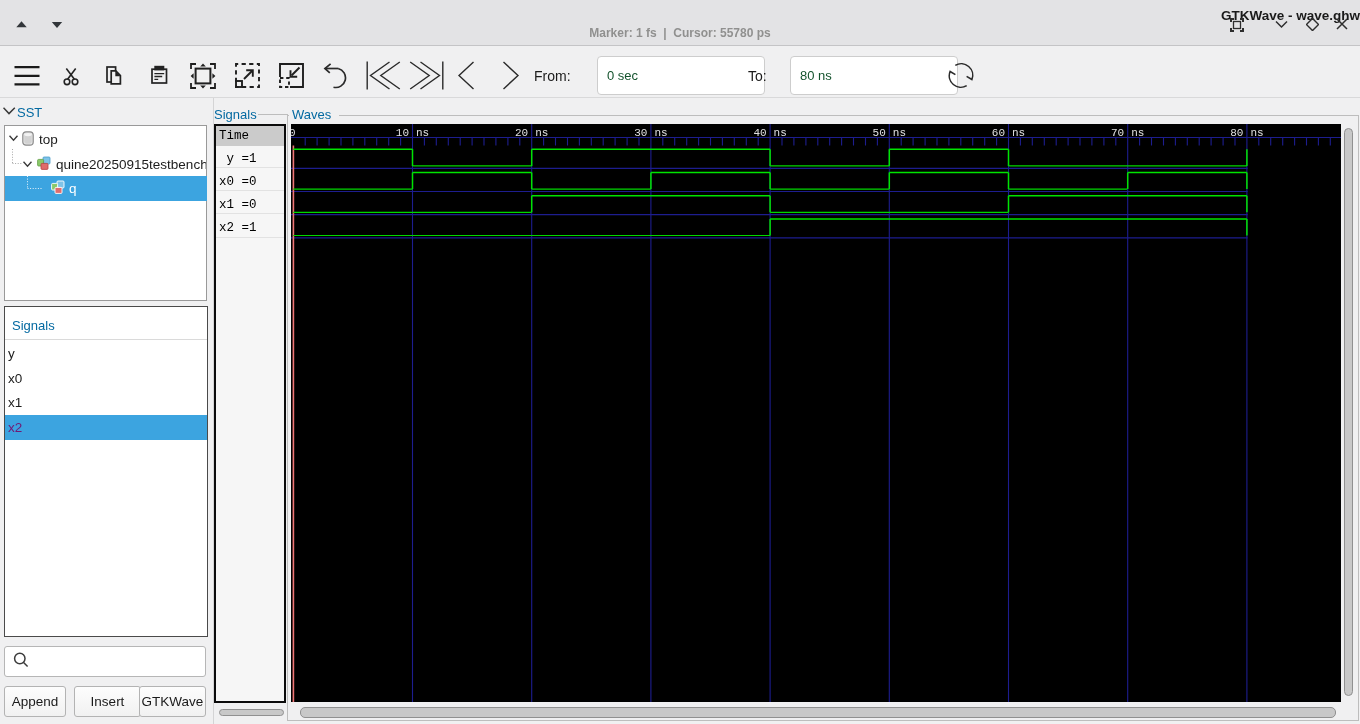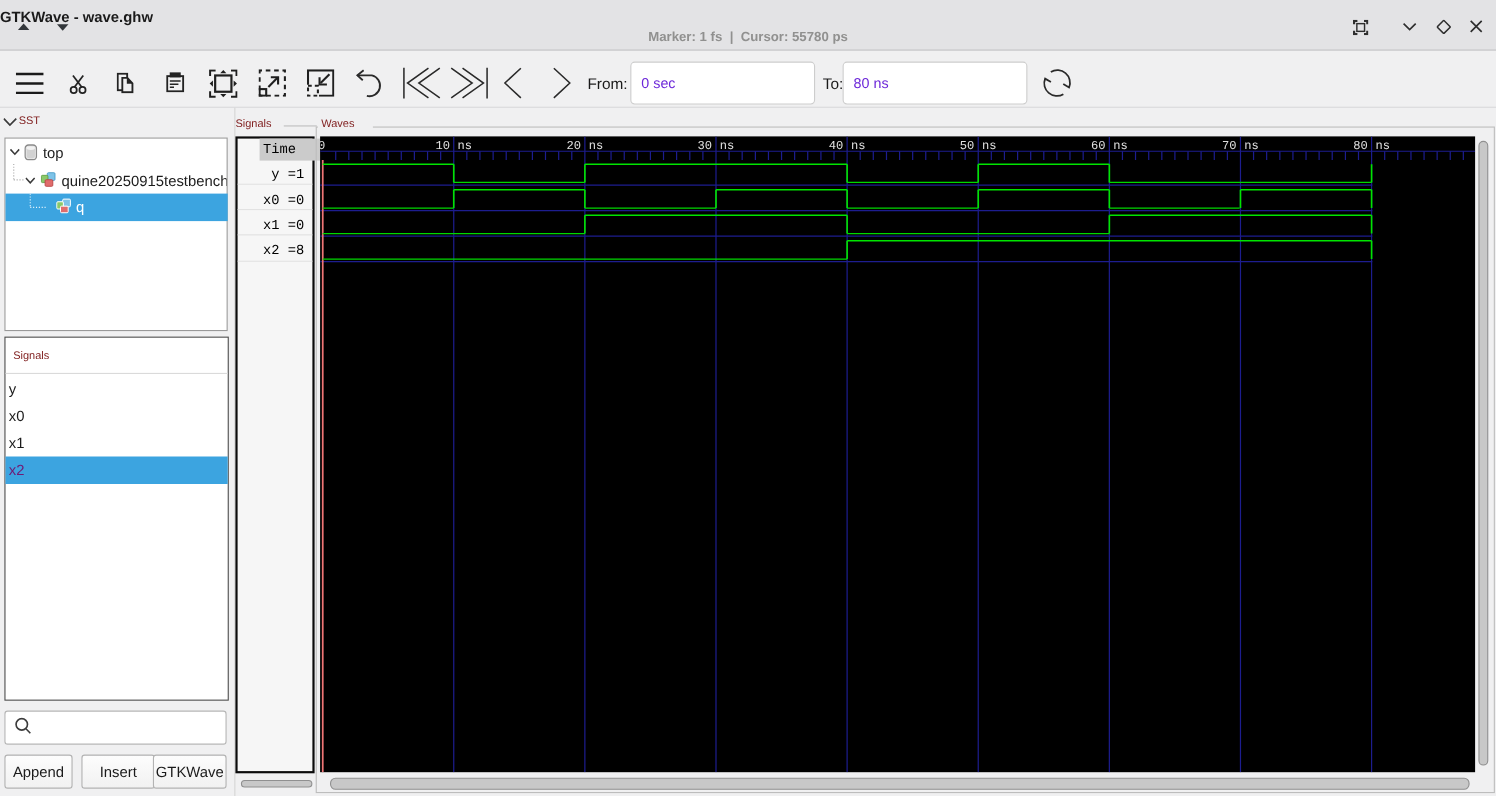--- a/index.html
+++ b/index.html
@@ -2,36 +2,36 @@
 <html><head>
 <meta charset="utf-8">
 <style>
 * { margin:0; padding:0; box-sizing:border-box; }
 html,body { width:1360px; height:724px; overflow:hidden; }
 body { font-family:"Liberation Sans",sans-serif; position:relative; background:#f0f0f1; color:#1a1a1a; }
 .abs { position:absolute; }
 svg { display:block; }
 
 #titlebar { left:0; top:0; width:1360px; height:46px; background:#e3e3e5; border-bottom:1px solid #c4c4c6; }
-#title { left:0; top:8px; width:1360px; text-align:left; font-size:13.5px; font-weight:bold; color:#1a1a1a; }
+#title { left:0; top:8px; width:1360px; text-align:right; font-size:13.5px; font-weight:bold; color:#1a1a1a;padding-left:32px; }
 #subtitle { left:0; top:26px; width:1360px; text-align:center; font-size:12px; color:#90908f;font-weight:bold; }
 
-.entry { background:#ffffff; border:1px solid #cdcdcd; border-radius:4px; font-size:13px; color:#6d28d9; }
+.entry { background:#ffffff; border:1px solid #cdcdcd; border-radius:4px; font-size:13px; color:#14532d;margin-left:24px; }
 
 #divider1 { left:0; top:97px; width:1360px; height:1px; background:#d9d9da; }
 #panesplit { left:213px; top:98px; width:1px; height:626px; background:#d4d4d5; }
-.paneheader { font-size:10px; color:#7f1d1d; }
+.paneheader { font-size:13px; color:#0369a1; }
 #sstbox { left:4px; top:125px; width:203px; height:176px; background:#ffffff; border:1px solid #999999; }
 #sigbox { left:4px; top:306px; width:204px; height:331px; background:#ffffff; border:1px solid #4a4a4a; }
 #searchbox { left:4px; top:646px; width:202px; height:31px; background:#ffffff; border:1px solid #b6b6b6; border-radius:3px; }
 .btn { position:absolute; top:686px; height:31px; background:linear-gradient(#fdfdfd,#f1f1f1); border:1px solid #b3b3b3; border-radius:3px; font-size:13.5px; color:#1a1a1a; text-align:center; line-height:29px; }
 
 #midbox { left:214px; top:124px; width:72px; height:579px; background:#f6f6f6; border:2px solid #0b0b0b; }
 #midhdr { left:0px; top:0px; width:68px; height:20px; background:#cbcbcb; }
-.mono { font-family:"Liberation Mono",monospace;margin-left:20px; }
+.mono { font-family:"Liberation Mono",monospace; }
 .midrow { position:absolute; left:0; width:68px; font-size:12.5px; color:#000; white-space:pre; }
 .midsep { position:absolute; left:0; width:68px; height:1px; background:#e2e2e2; }
 
 .sbthumb { position:absolute; background:#c8c8c8; border:1px solid #909090; border-radius:5px; }
 
 #wframe { left:287px; top:115px; width:1072px; height:606px; border:1px solid #bdbdbd; }
 #waveblack { left:291px; top:124px; width:1050px; height:578px; background:#000000; }
 .treetxt { font-size:13.5px; color:#1c1c1c; white-space:nowrap; }
 </style>
 </head>
@@ -240,21 +240,21 @@
 <div class="abs" id="midbox">
   <div class="abs mono" id="midhdr"></div>
   <div class="abs mono midrow" style="top:3px;left:3px;">Time</div>
   <div class="abs midsep" style="top:40.6px;"></div>
   <div class="abs midsep" style="top:63.9px;"></div>
   <div class="abs midsep" style="top:87.2px;"></div>
   <div class="abs midsep" style="top:110.5px;"></div>
   <div class="abs mono midrow" style="top:26px;left:3px;"> y =1</div>
   <div class="abs mono midrow" style="top:49px;left:3px;">x0 =0</div>
   <div class="abs mono midrow" style="top:72px;left:3px;font-family:Liberation Mono, monospace;">x1 =0</div>
-  <div class="abs mono midrow" style="top:95px;left:3px;">x2 =8</div>
+  <div class="abs mono midrow" style="top:95px;left:3px;">x2 =1</div>
 </div>
 <div class="sbthumb" style="left:219px;top:708.5px;width:65px;height:7.5px;"></div>
 
 <div class="abs" id="wframe"></div>
 <div class="abs" style="left:289px;top:107px;width:50px;height:14px;background:#f0f0f1;"></div>
 <div class="abs paneheader" style="left:292px;top:107px;">Waves</div>
 <div class="abs" id="waveblack">
 <svg width="1050" height="578" viewBox="0 0 1050 578">
   <g stroke="#1d1d8f" stroke-width="1.1" fill="none" id="grid">
     <path d="M0 13.5 H1050"></path>

